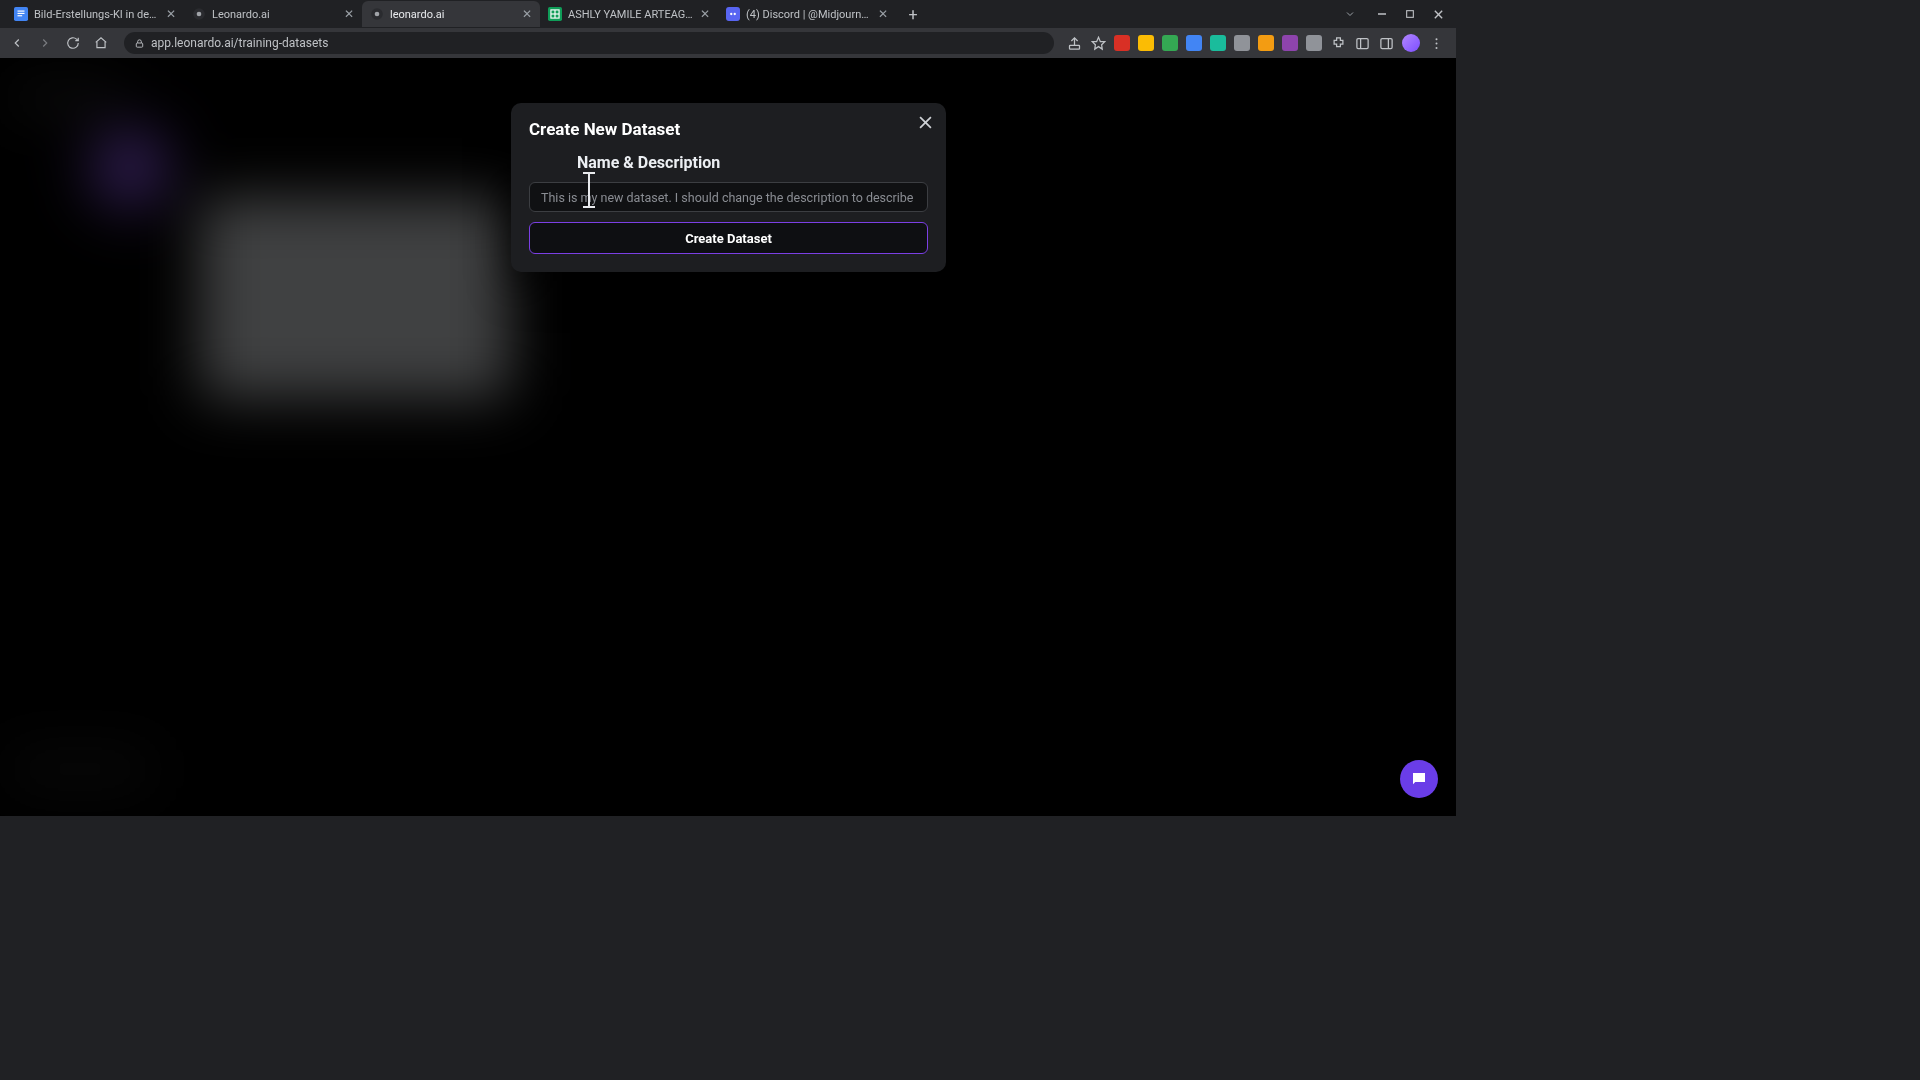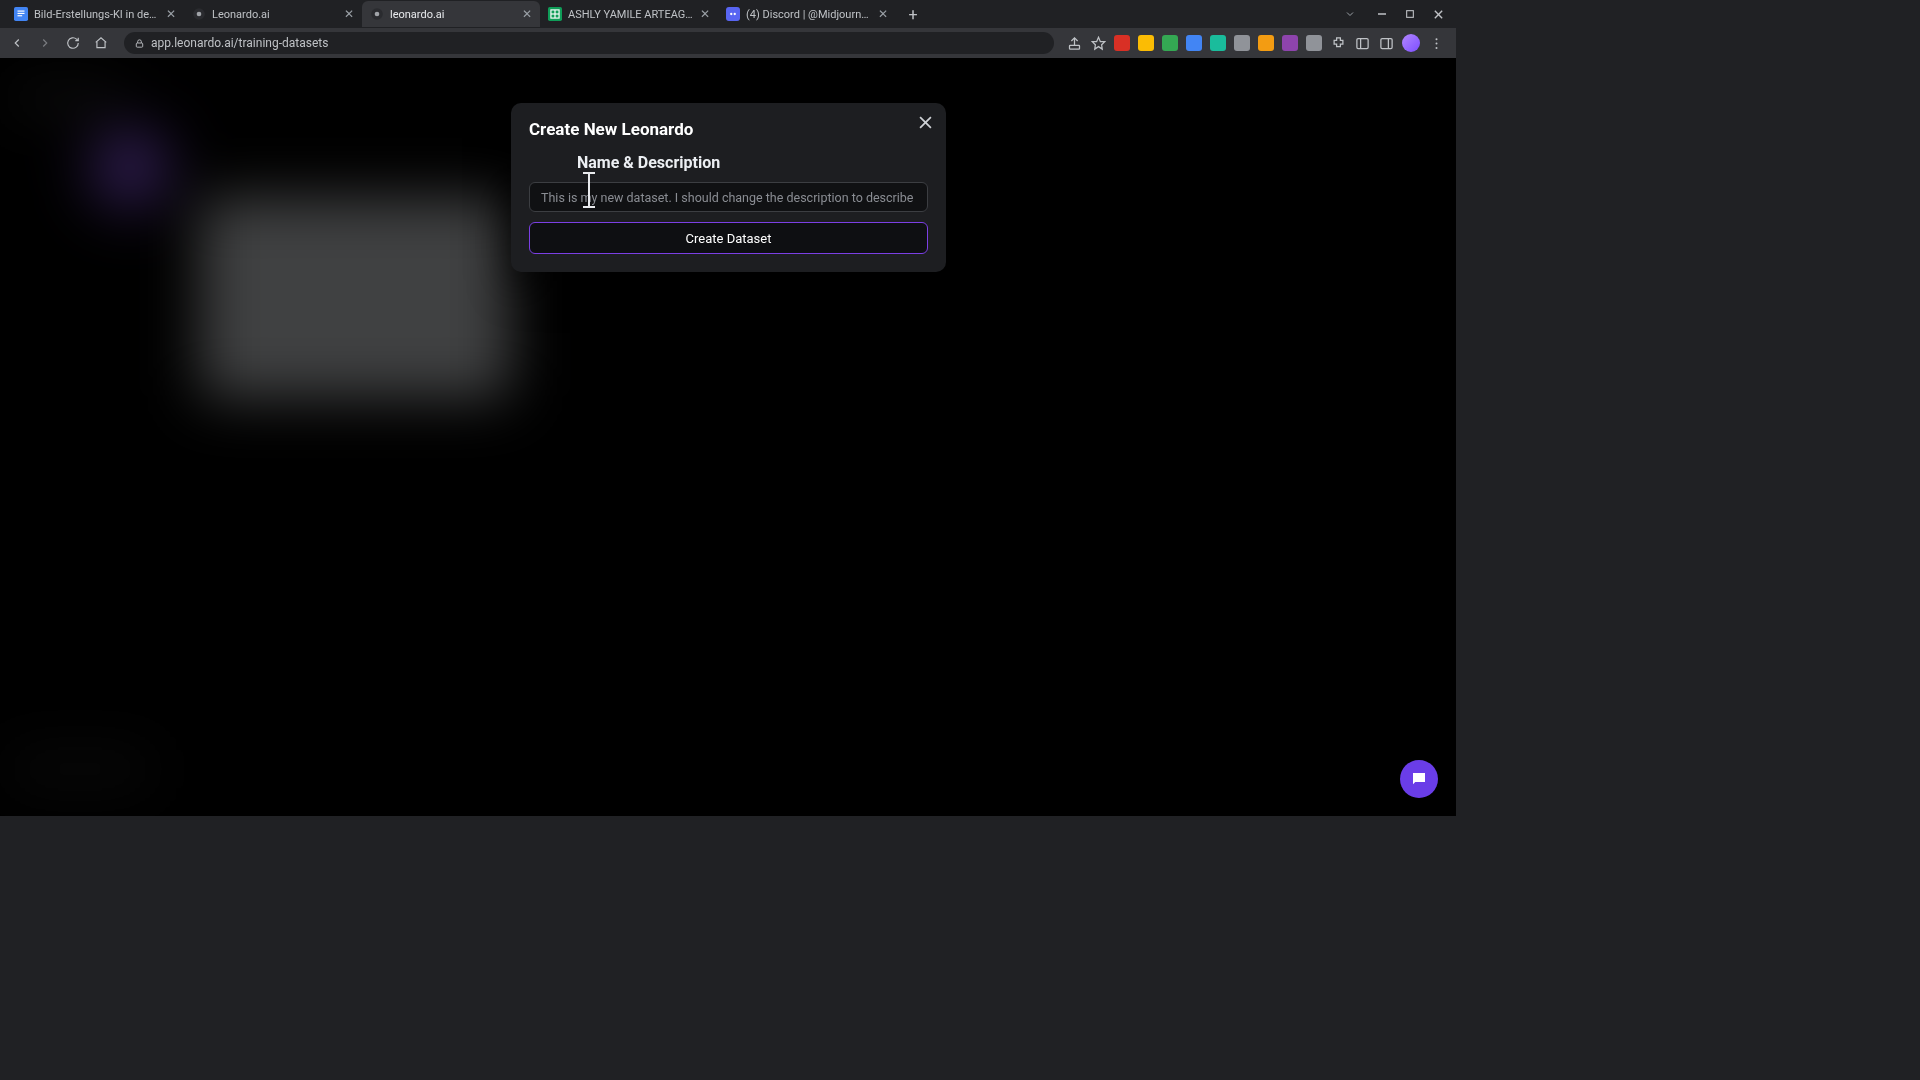--- a/index.html
+++ b/index.html
@@ -52,21 +52,21 @@
   .modal h2 { color: #ffffff; font-size: 17px; font-weight: 700; margin-bottom: 14px; }
   .modal h3 { color: #eceff3; font-size: 16px; font-weight: 700; margin-bottom: 10px; margin-left: 48px; }
   .field { width: 100%; height: 30px; border: 1px solid #3c3e42; background: #101113; border-radius: 6px; color: #cfd2d6; font-size: 12.5px; padding: 0 11px; margin-bottom: 10px; outline: none; }
   .field::placeholder { color: #8a8d93; }
   .description-wrap { position: relative; }
   .text-caret { position: absolute; left: 59px; top: -10px; width: 2px; height: 36px; }
   .text-caret::before, .text-caret::after { content: ""; position: absolute; left: -5px; width: 12px; height: 2px; background: #e8eaed; }
   .text-caret::before { top: 0; }
   .text-caret::after { bottom: 0; }
   .text-caret .bar { position: absolute; top: 2px; bottom: 2px; left: 0; width: 2px; background: #e8eaed; }
-  .create-btn { width: 100%; height: 32px; background: #0e0f12; border: 1px solid #7b3fe4; color: #ffffff; font-size: 13px; font-weight: 400; border-radius: 6px; cursor: pointer; }
+  .create-btn { width: 100%; height: 32px; background: #0e0f12; border: 1px solid #7b3fe4; color: #ffffff; font-size: 13px; font-weight: 700; border-radius: 6px; cursor: pointer; }
 
   
   .chat-bubble { position: absolute; right: 18px; bottom: 18px; width: 38px; height: 38px; border-radius: 50%; background: #6a3de8; display: flex; align-items: center; justify-content: center; box-shadow: 0 4px 14px rgba(0,0,0,0.5); cursor: pointer; }
   .chat-bubble svg { width: 18px; height: 18px; fill: #fff; }
 
   .favicon svg { width:14px; height:14px; }
 </style>
 </head>
 <body>
 
@@ -251,21 +251,21 @@
     <div class="bg-text2"></div>
   </div>
 
   <div class="modal">
     <div class="close">
       <svg width="13" height="13" viewBox="0 0 12 12">
           <line x1="1" y1="1" x2="11" y2="11" stroke="currentColor" stroke-width="1.6"></line>
           <line x1="11" y1="1" x2="1" y2="11" stroke="currentColor" stroke-width="1.6"></line>
         </svg>
     </div>
-    <h2>Create New Leonardo</h2>
+    <h2>Create New Dataset</h2>
     <h3>Name &amp; Description</h3>
     <div class="description-wrap">
       <input class="field" type="text" placeholder="This is my new dataset. I should change the description to describe the con" style="">
       <div class="text-caret">
           <div class="bar"></div>
         </div>
     </div>
     <button class="create-btn">Create Dataset</button>
   </div>
 

